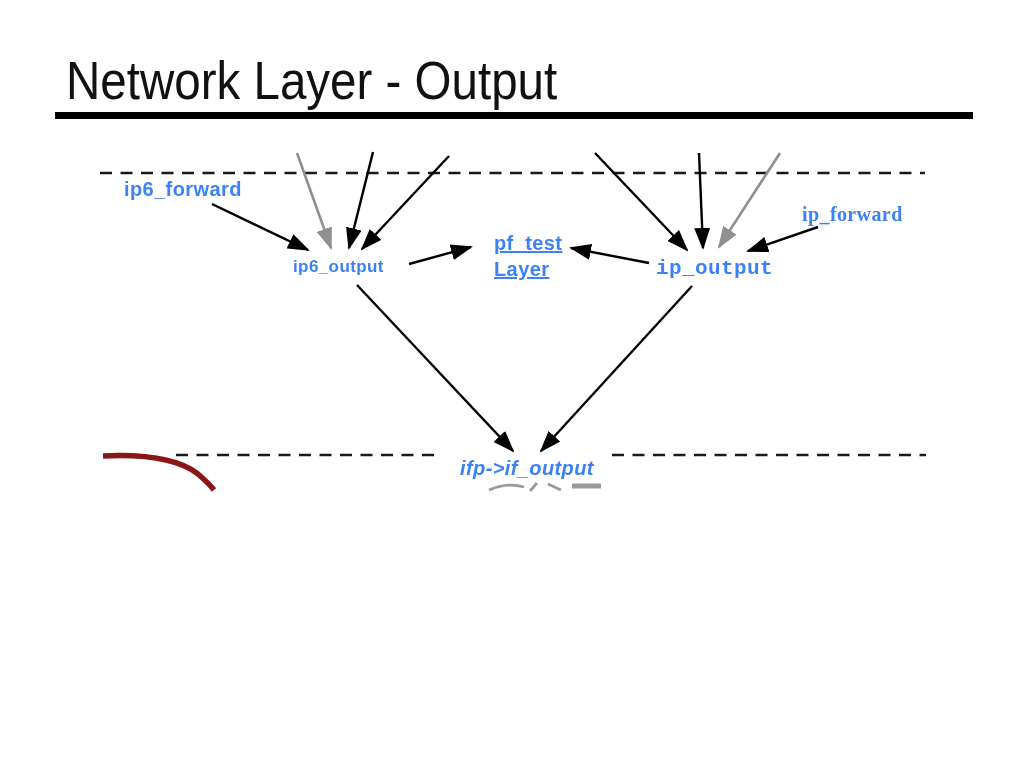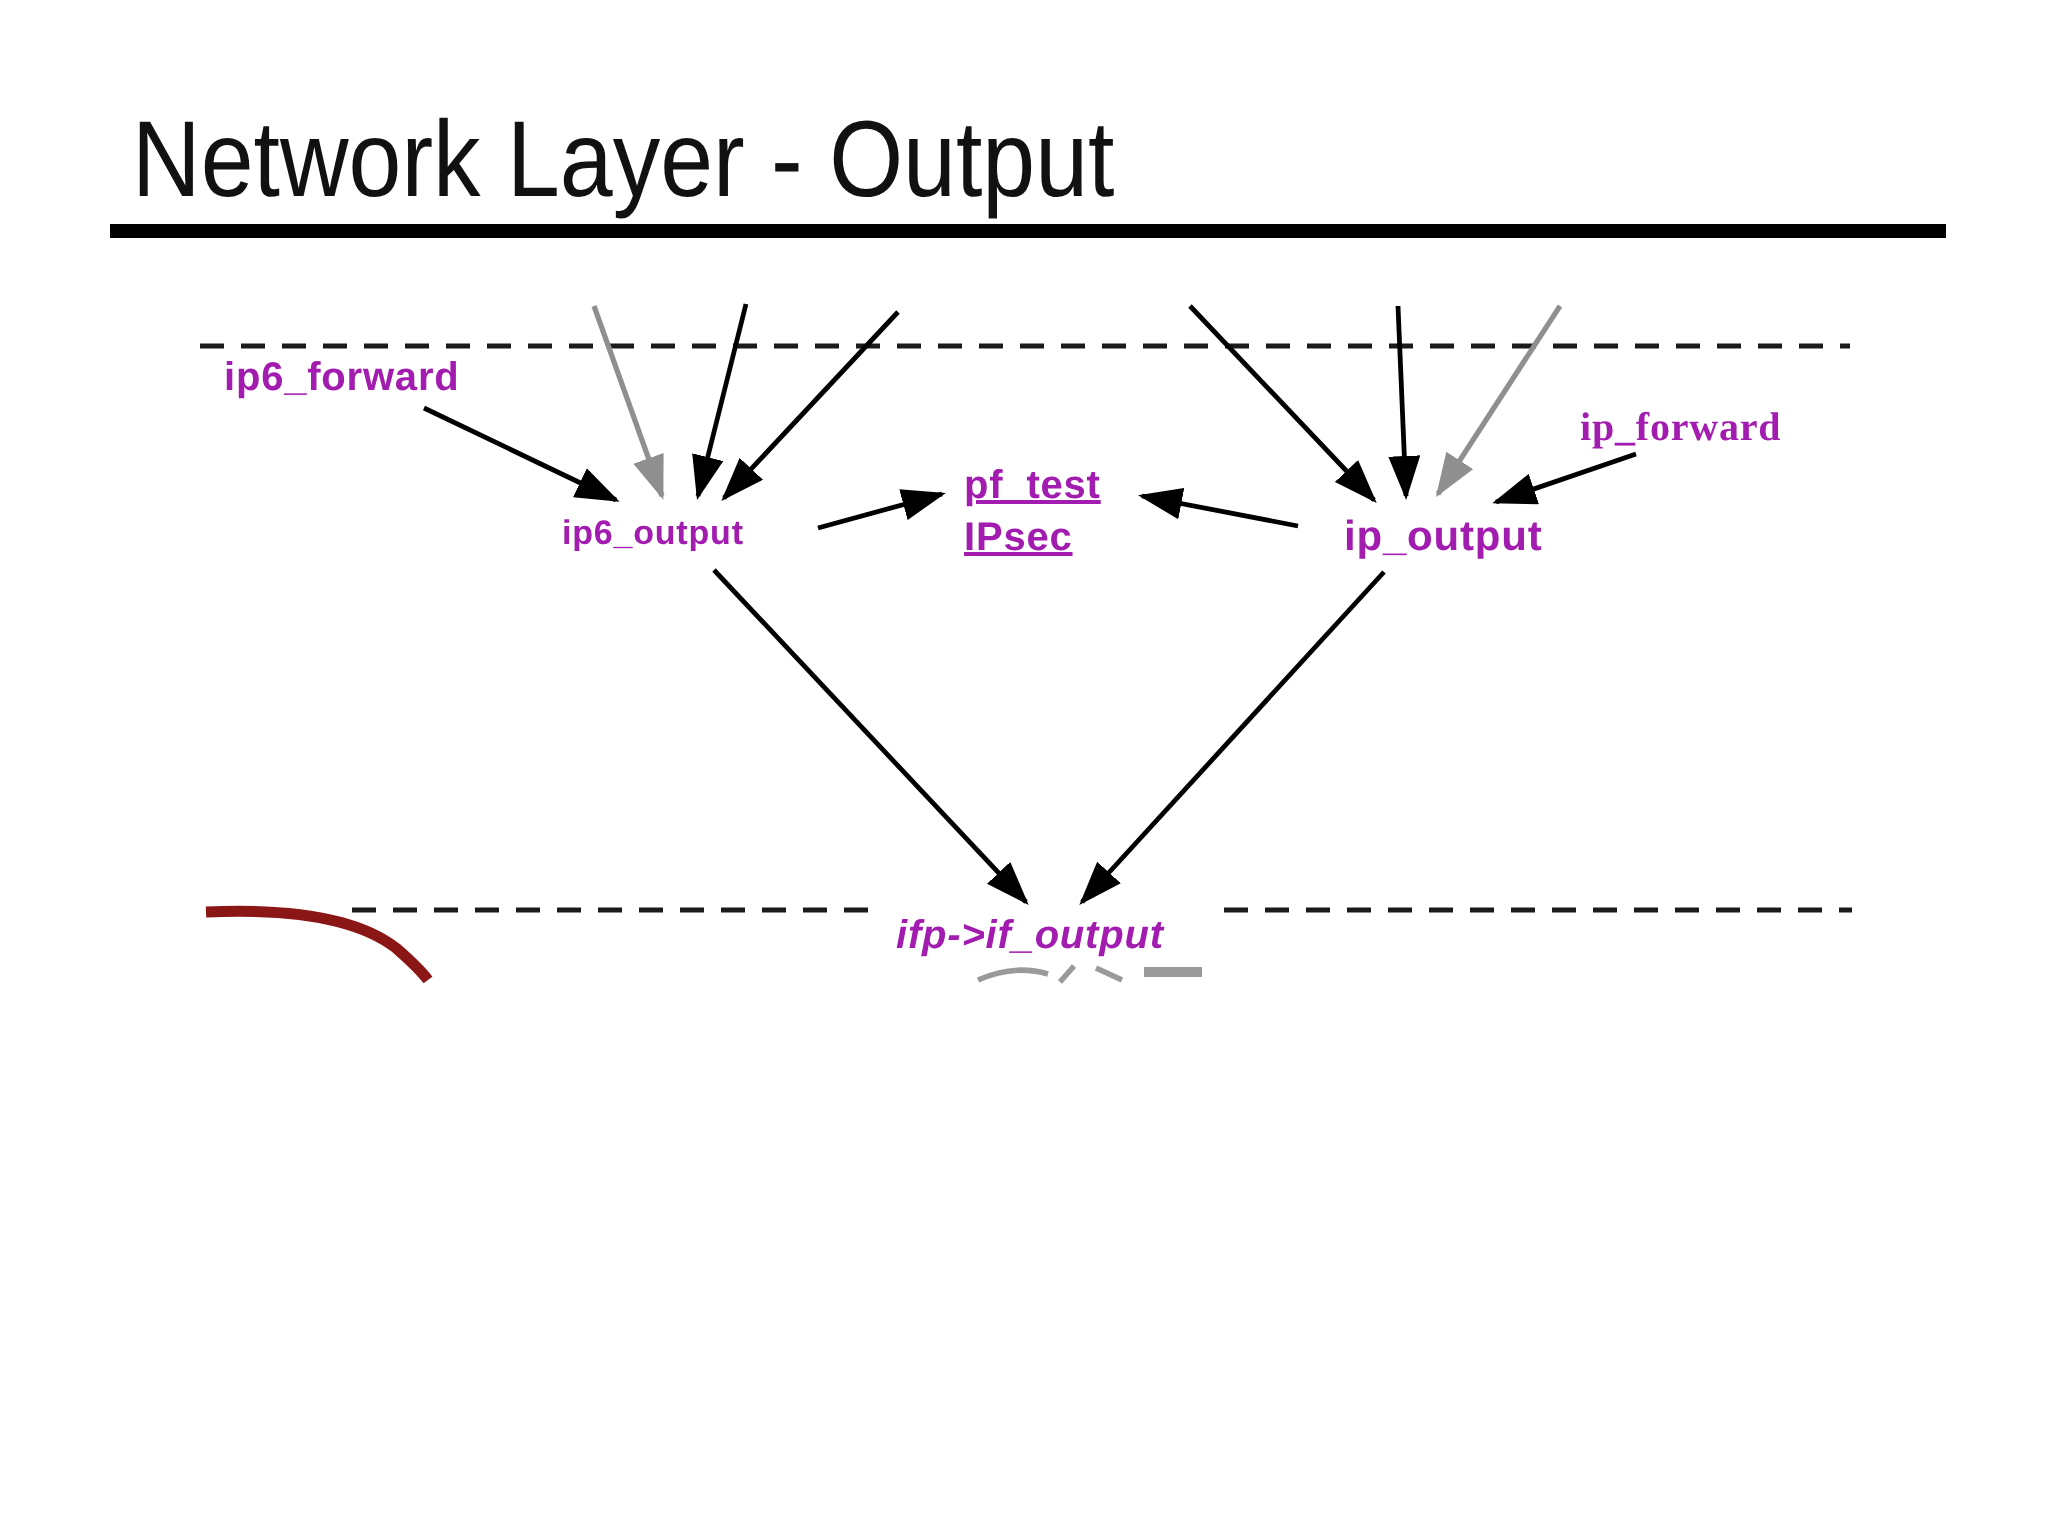--- a/index.html
+++ b/index.html
@@ -11,27 +11,27 @@
     position:absolute;left:66px;top:52px;
     font-size:54px;font-weight:400;color:#111;
     transform:scaleX(0.88);transform-origin:left top;
     white-space:nowrap;letter-spacing:0px;line-height:1.05;
   }
   .title-rule{
     position:absolute;left:55px;top:112px;width:918px;height:7px;background:#000;
   }
   .diagram-svg{position:absolute;left:0;top:0;width:1024px;height:768px;}
   .node-label{
-    position:absolute;font-weight:700;color:#a21caf;
-    font-size:20px;line-height:22px;letter-spacing:0.4px;white-space:nowrap;
+    position:absolute;font-weight:700;color:#3b82f6;
+    font-size:20px;line-height:22px;letter-spacing:0.4px;white-space:nowrap;margin-left:12px;
   }
   .lbl-ip6-forward{left:112px;top:178px;}
   .lbl-ip-forward{left:790px;top:203px;font-family:Liberation Serif, serif;}
   .lbl-ip6-output{left:281px;top:256px;font-size:17px;}
-  .lbl-ip-output{left:672px;top:258px;font-size:21px;}
+  .lbl-ip-output{left:644px;top:258px;font-size:21px;font-family:Liberation Mono, monospace;}
   .lbl-pf{left:482px;top:230px;line-height:26px;text-decoration:underline;}
   .lbl-ifp{left:448px;top:457px;font-style:italic;}
 </style>
 </head>
 <body>
 
 <div class="slide-title">Network Layer - Output</div>
 <div class="title-rule"></div>
 
 <svg class="diagram-svg" viewBox="0 0 1024 768" xmlns="http://www.w3.org/2000/svg">
@@ -72,15 +72,15 @@
   <line x1="548" y1="484" x2="561" y2="490" stroke="#9a9a9a" stroke-width="2.8"></line>
   <line x1="572" y1="486" x2="601" y2="486" stroke="#9a9a9a" stroke-width="5"></line>
 </svg>
 
 <div class="node-label lbl-ip6-forward">ip6_forward</div>
 <div class="node-label lbl-ip-forward">ip_forward</div>
 <div class="node-label lbl-ip6-output">ip6_output</div>
 <div class="node-label lbl-ip-output">ip_output</div>
 <div class="node-label lbl-pf">
   <div>pf_test</div>
-  <div>IPsec</div>
+  <div>Layer</div>
 </div>
 <div class="node-label lbl-ifp">ifp-&gt;if_output</div>
 
 </body></html>

